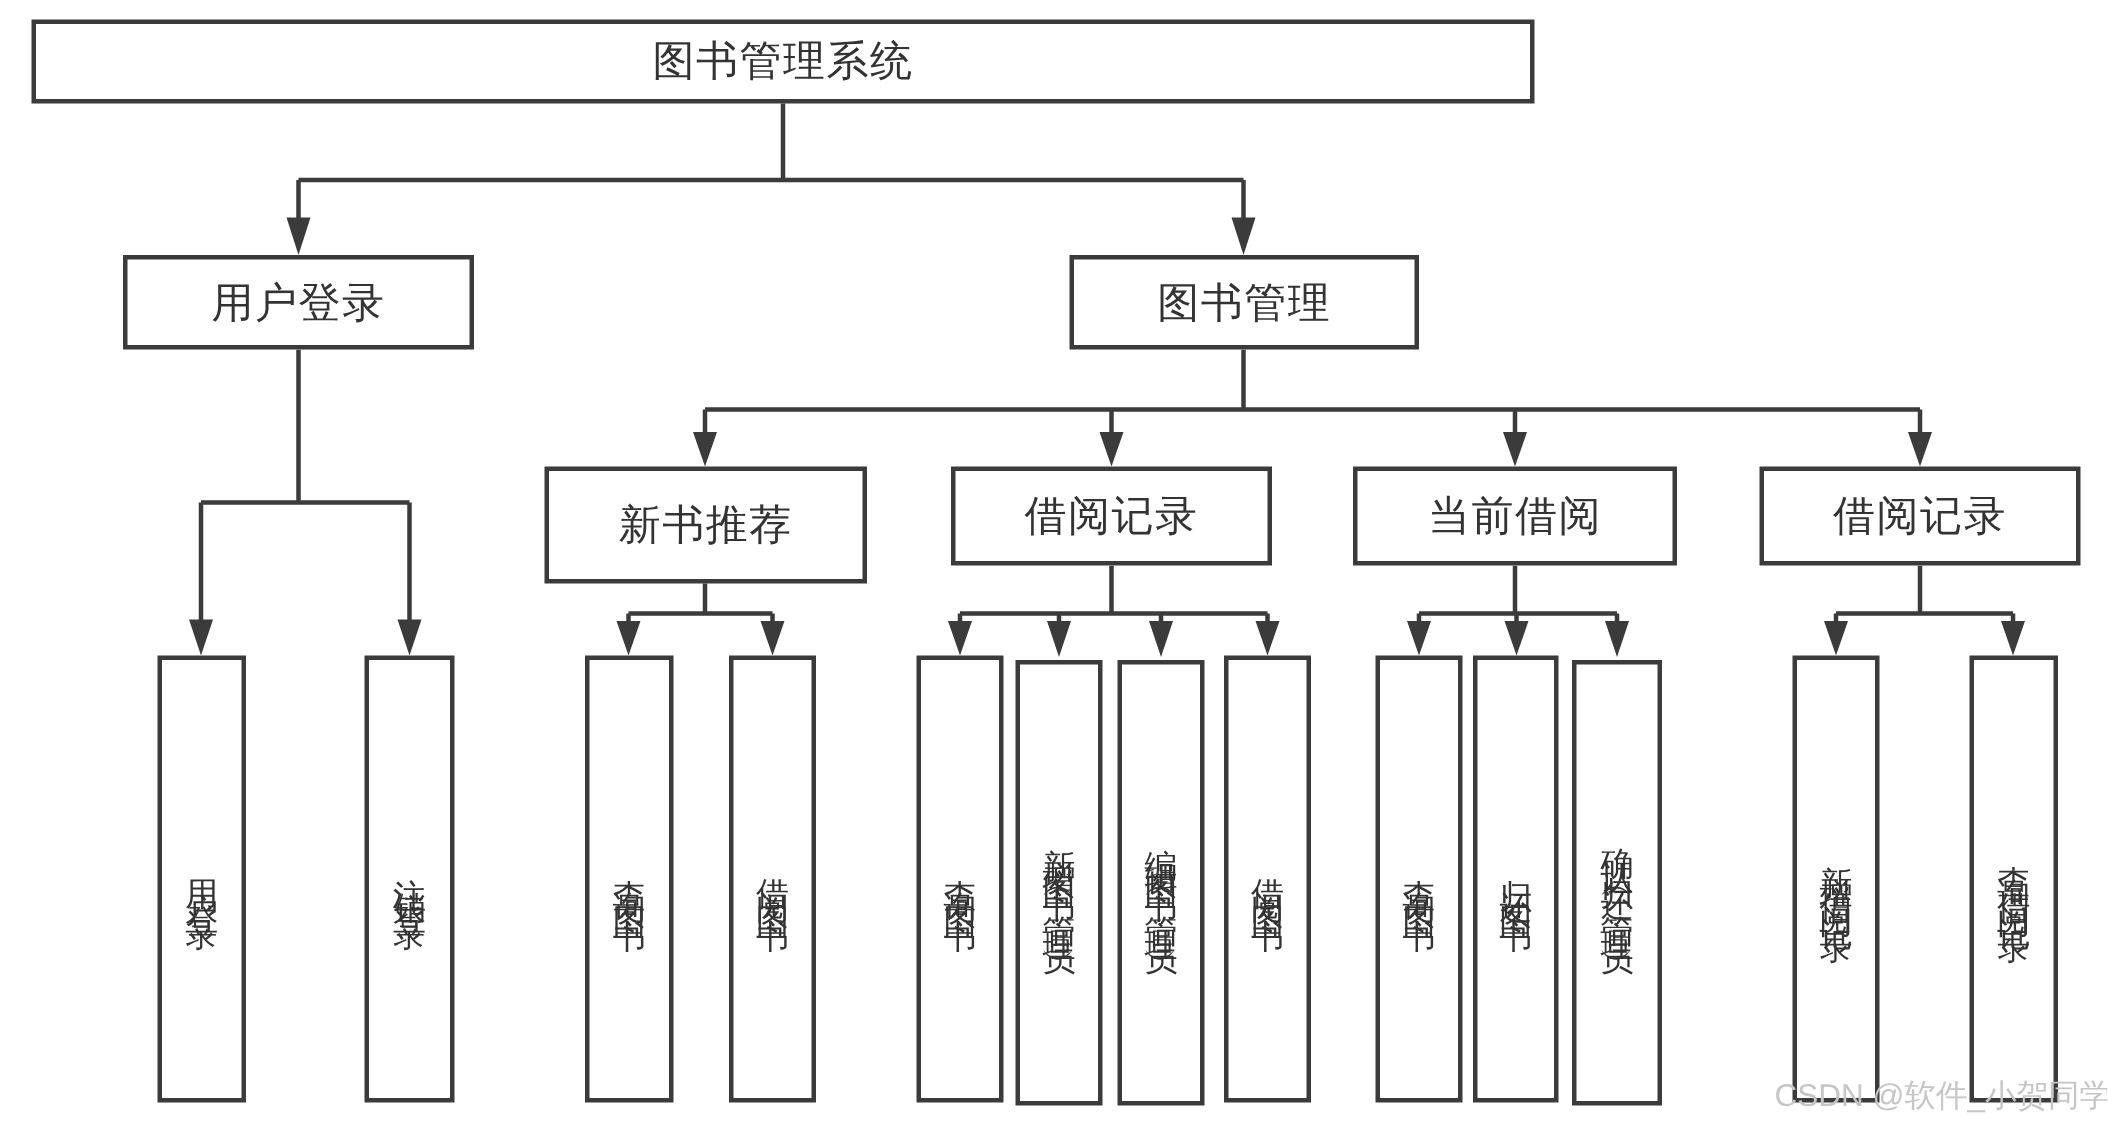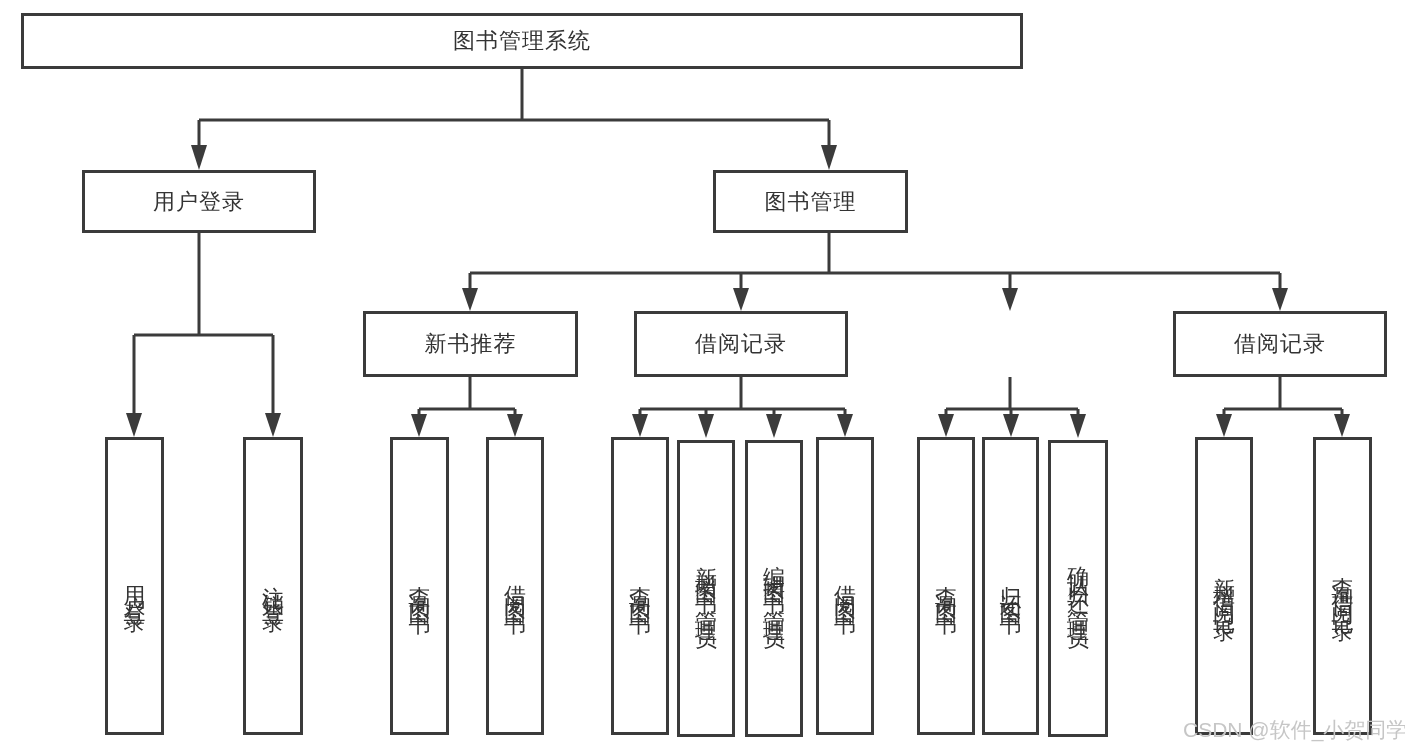--- a/index.html
+++ b/index.html
@@ -16,21 +16,21 @@
   .node {
     position: absolute;
     box-sizing: border-box;
     border: 3px solid #3b3b3b;
     background: #ffffff;
     display: flex;
     align-items: center;
     justify-content: center;
     text-align: center;
   }
-  .hnode { font-size: 22px; letter-spacing: 1px; }
+  .hnode { font-size: 28px; letter-spacing: 1px; }
   .vnode .vlabel {
     writing-mode: vertical-rl;
     text-orientation: mixed;
     font-size: 22px;
     line-height: 1;
     letter-spacing: 9px;
   }
   .watermark {
     position: absolute;
     left: 1183px;
@@ -92,29 +92,32 @@
     </g>
   </svg>
 
   <div class="node hnode" style="left:21px; top:13px; width:1002px; height:56px;">
     <span>图书管理系统</span>
   </div>
 
   <div class="node hnode" style="left:82px; top:170px; width:234px; height:63px;">
     <span>用户登录</span>
   </div>
-  <div class="node hnode" style="left:713px; top:170px; width:195px; height:63px;">
+  <div class="node hnode" style="left:713px; top:170px; width:233px; height:63px;">
     <span>图书管理</span>
   </div>
 
-  <div class="node hnode" style="left:363px; top:311px; width:215px; height:66px;">
+  <div class="node hnode" style="left:363px; top:311px; width:215px; height:78px;">
     <span>新书推荐</span>
   </div>
   <div class="node hnode" style="left:634px; top:311px; width:214px; height:66px;">
     <span>借阅记录</span>
+  </div>
+  <div class="node hnode" style="left:902px; top:311px; width:216px; height:66px;">
+    <span>当前借阅</span>
   </div>
   <div class="node hnode" style="left:1173px; top:311px; width:214px; height:66px;">
     <span>借阅记录</span>
   </div>
 
   <div class="node vnode" style="left:105px; top:437px; width:59px; height:298px;">
     <span class="vlabel">用户登录</span>
   </div>
   <div class="node vnode" style="left:243px; top:437px; width:60px; height:298px;">
     <span class="vlabel">注销登录</span>

